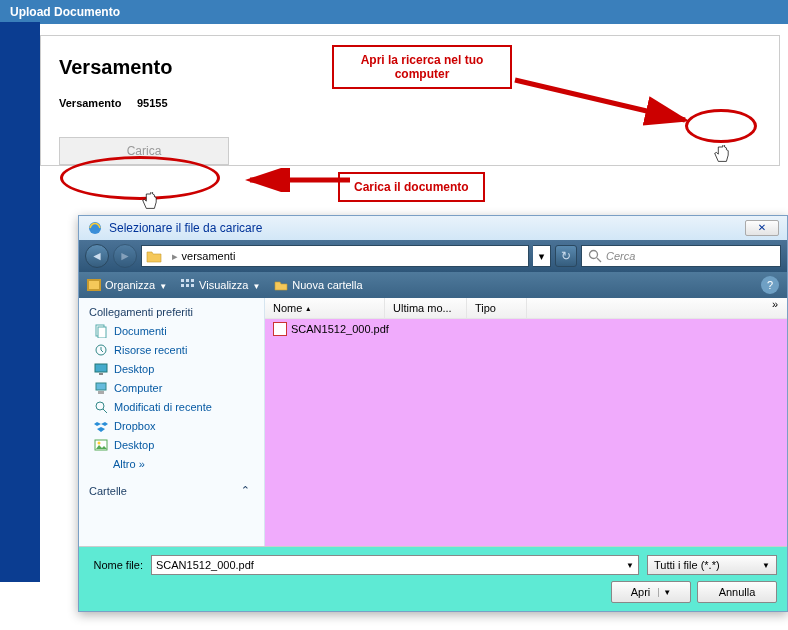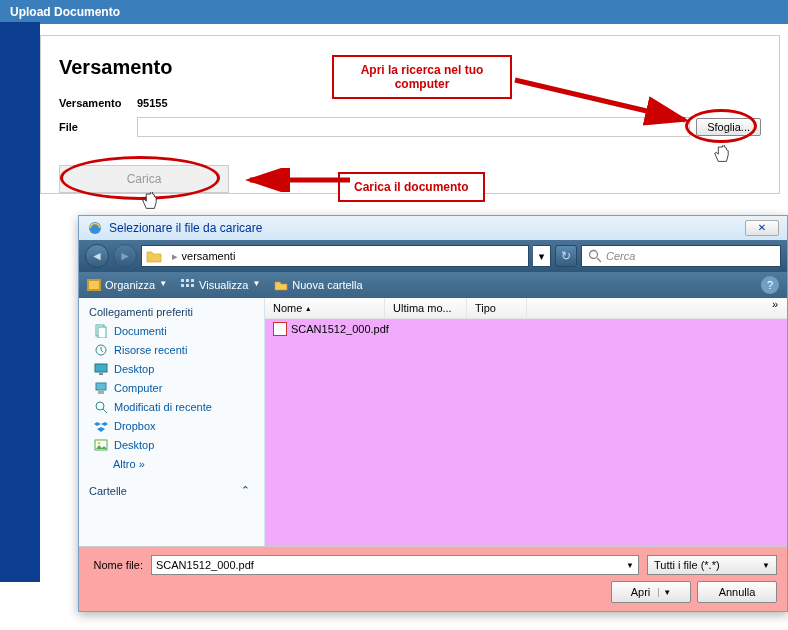--- a/index.html
+++ b/index.html
@@ -40,21 +40,21 @@
 .fd-nav { background: linear-gradient(#4a7296,#2e5679); padding: 4px 6px; display: flex; align-items: center; gap: 4px; }
 .nav-btn { width: 24px; height: 24px; border-radius: 12px; background: linear-gradient(#5a8ab0,#355d7e); border: 1px solid #2a4860; display: flex; align-items: center; justify-content: center; color: #cde; font-size: 12px; cursor: pointer; }
 .breadcrumb { flex: 1; background: #fff; height: 22px; display: flex; align-items: center; padding: 0 4px; border: 1px solid #2a4860; }
 .breadcrumb .folder-icon { width: 16px; height: 14px; margin-right: 6px; }
 .breadcrumb .sep { margin: 0 4px; color: #888; }
 .bc-drop { width: 18px; background: #fff; border: 1px solid #2a4860; border-left: none; height: 22px; display: flex; align-items: center; justify-content: center; cursor: pointer; }
 .search-box { width: 200px; height: 22px; background: #fff; border: 1px solid #2a4860; display: flex; align-items: center; padding: 0 6px; color: #888; font-style: italic; }
 .search-icon { width: 14px; height: 14px; margin-right: 4px; }
 
 .fd-toolbar { background: linear-gradient(#4f7a9c,#3a6385); padding: 4px 8px; display: flex; align-items: center; gap: 14px; color: #fff; font-size: 11px; }
-.tb-item { display: flex; align-items: flex-start; gap: 4px; cursor: pointer; }
+.tb-item { display: flex; align-items: flex-end; gap: 4px; cursor: pointer; }
 .tb-item .drop-icon { font-size: 8px; }
 .tb-help { margin-left: auto; width: 18px; height: 18px; border-radius: 9px; background: #6fa0c4; text-align: center; line-height: 18px; cursor: pointer; }
 
 .fd-body { display: flex; height: 248px; }
 .fd-sidebar { width: 186px; border-right: 1px solid #d6e5f0; padding: 8px 10px; background: #f7fbfe; overflow: hidden; }
 .fd-sidebar .section-header { color: #1e3f66; font-size: 11px; margin-bottom: 6px; }
 .fd-sidebar .link-item { display: flex; align-items: center; gap: 6px; color: #075aa3; margin: 5px 0 5px 4px; cursor: pointer; font-size: 11px; }
 .fd-sidebar .link-item .li-icon { width: 15px; height: 14px; display: flex; align-items: center; justify-content: center; }
 .fd-sidebar .altro { color: #075aa3; margin: 6px 0 0 24px; cursor: pointer; font-size: 11px; }
 .fd-sidebar .cartelle-row { display: flex; justify-content: space-between; align-items: flex-end; color: #1e3f66; margin-top: 14px; cursor: pointer; padding-right: 4px; }
@@ -62,21 +62,21 @@
 .fd-files { flex: 1; background: #f0abfc; }
 .fd-files-header { display: flex; border-bottom: 1px solid #e5e5e5; background: linear-gradient(#fdfdfd,#f0f0f0); font-size: 11px; }
 .col { padding: 4px 8px; border-right: 1px solid #e5e5e5; }
 .col-name { flex: 0 0 120px; display: flex; align-items: center; gap: 4px; }
 .col-mod { flex: 0 0 82px; }
 .col-type { flex: 0 0 60px; }
 .col-more { margin-left: auto; width: 24px; text-align: center; cursor: pointer; }
 .fd-file-row { display: flex; align-items: center; padding: 3px 8px; font-size: 11px; cursor: pointer; }
 .fd-file-row .pdf-icon { width: 14px; height: 14px; margin-right: 4px; border: 1px solid #c33; background: #fff; }
 
-.fd-bottom { background: #fca5a5; padding: 8px 10px; border-top: 1px solid #ccc; }
+.fd-bottom { background: #5eead4; padding: 8px 10px; border-top: 1px solid #ccc; }
 .fd-filename-row { display: flex; align-items: center; gap: 8px; margin-bottom: 6px; }
 .fd-filename-row label { width: 54px; text-align: right; font-size: 11px; }
 .fd-filename-input { flex: 1; height: 20px; border: 1px solid #888; background: #fff; padding: 0 4px; display: flex; align-items: center; justify-content: space-between; }
 .fd-filter { width: 130px; height: 20px; border: 1px solid #888; background: linear-gradient(#fdfdfd,#e6e6e6); padding: 0 6px; display: flex; align-items: center; justify-content: space-between; cursor: pointer; font-size: 11px; }
 .fd-buttons { display: flex; justify-content: flex-end; gap: 6px; }
 .fd-btn { width: 80px; height: 22px; border: 1px solid #888; background: linear-gradient(#fdfdfd,#e6e6e6); border-radius: 2px; cursor: pointer; display: flex; align-items: center; justify-content: center; gap: 4px; font-size: 11px; }
 .fd-btn .drop-tri { font-size: 8px; margin-left: 4px; border-left: 1px solid #aaa; padding-left: 4px; }
 
 svg { display: block; }
 </style>
@@ -90,30 +90,25 @@
 <div class="blue-sidebar"></div>
 
 <div class="main-content">
   <div class="page-title">Versamento</div>
 
   <div class="form-row">
     <div class="form-label">Versamento</div>
     <div class="form-value">95155</div>
   </div>
 
-  <div class="form-row">
-    <div class="form-label">File</div>
-    <div class="file-input"></div>
-    <button class="sfoglia-btn">Sfoglia...</button>
-  </div>
 
   <button class="carica-btn">Carica</button>
 </div>
 
-<div class="annotation-box" style="left:332px; top:55px; width:180px;">Apri la ricerca nel tuo computer</div>
+<div class="annotation-box" style="left:332px; top:45px; width:180px;">Apri la ricerca nel tuo computer</div>
 <div class="annotation-box" style="left:338px; top:172px;">Carica il documento</div>
 <div class="annotation-box" style="left:510px; top:472px; width:152px;">selezionare il file da caricare</div>
 
 <div class="red-oval" style="left:685px; top:109px; width:72px; height:34px;"></div>
 <div class="red-oval" style="left:60px; top:156px; width:160px; height:44px;"></div>
 
 <svg class="arrow" style="left:510px; top:70px;" width="190" height="62">
   <defs>
       <marker id="ah1" markerWidth="10" markerHeight="10" refX="8" refY="3" orient="auto">
         <path d="M0,0 L0,6 L9,3 z" fill="#c00"></path>

